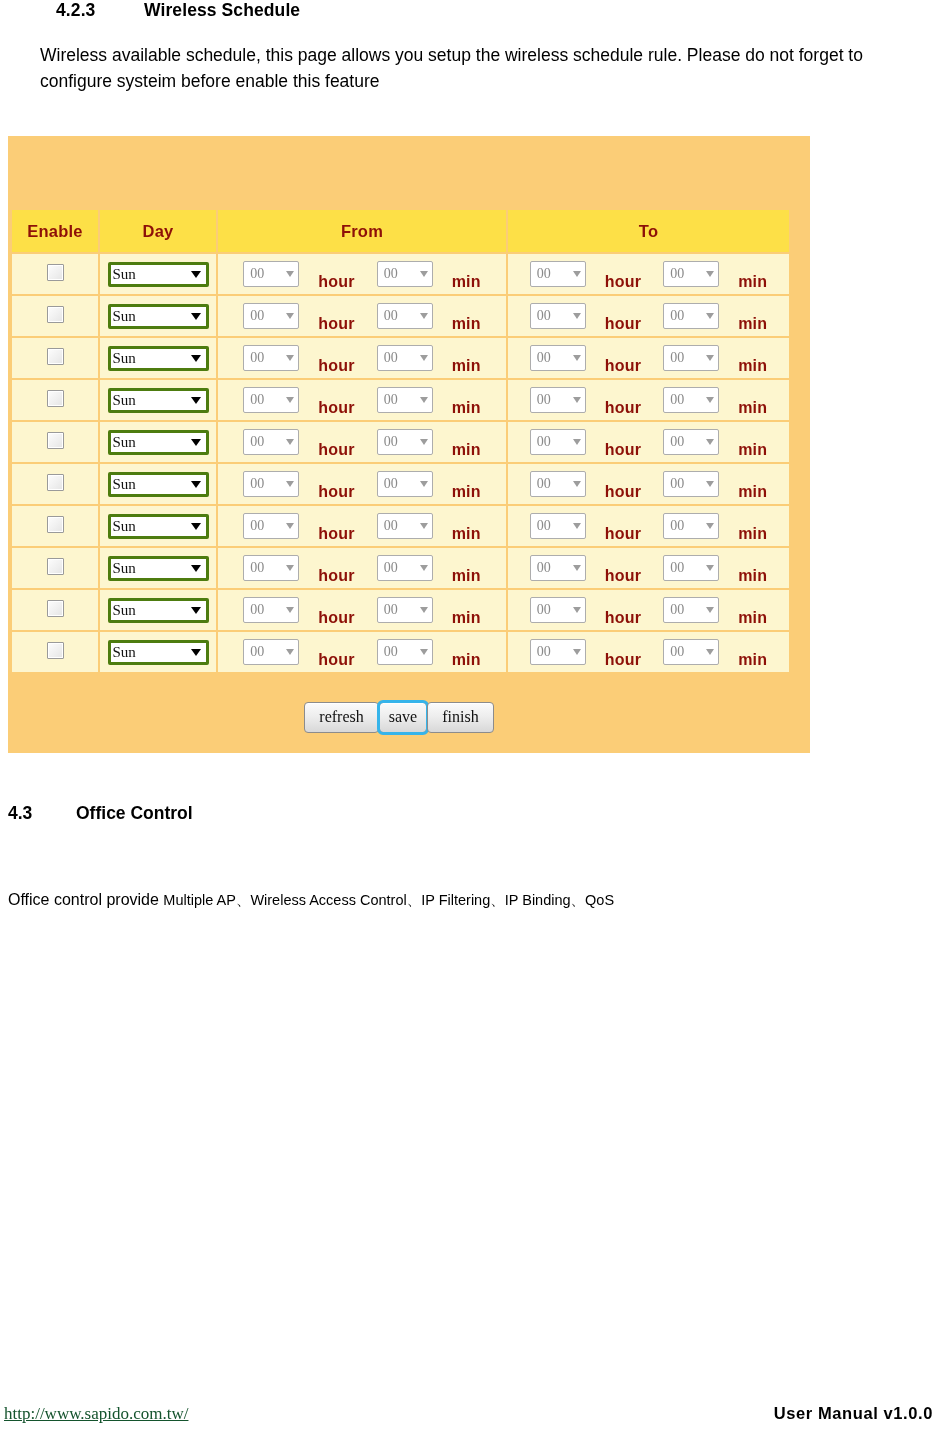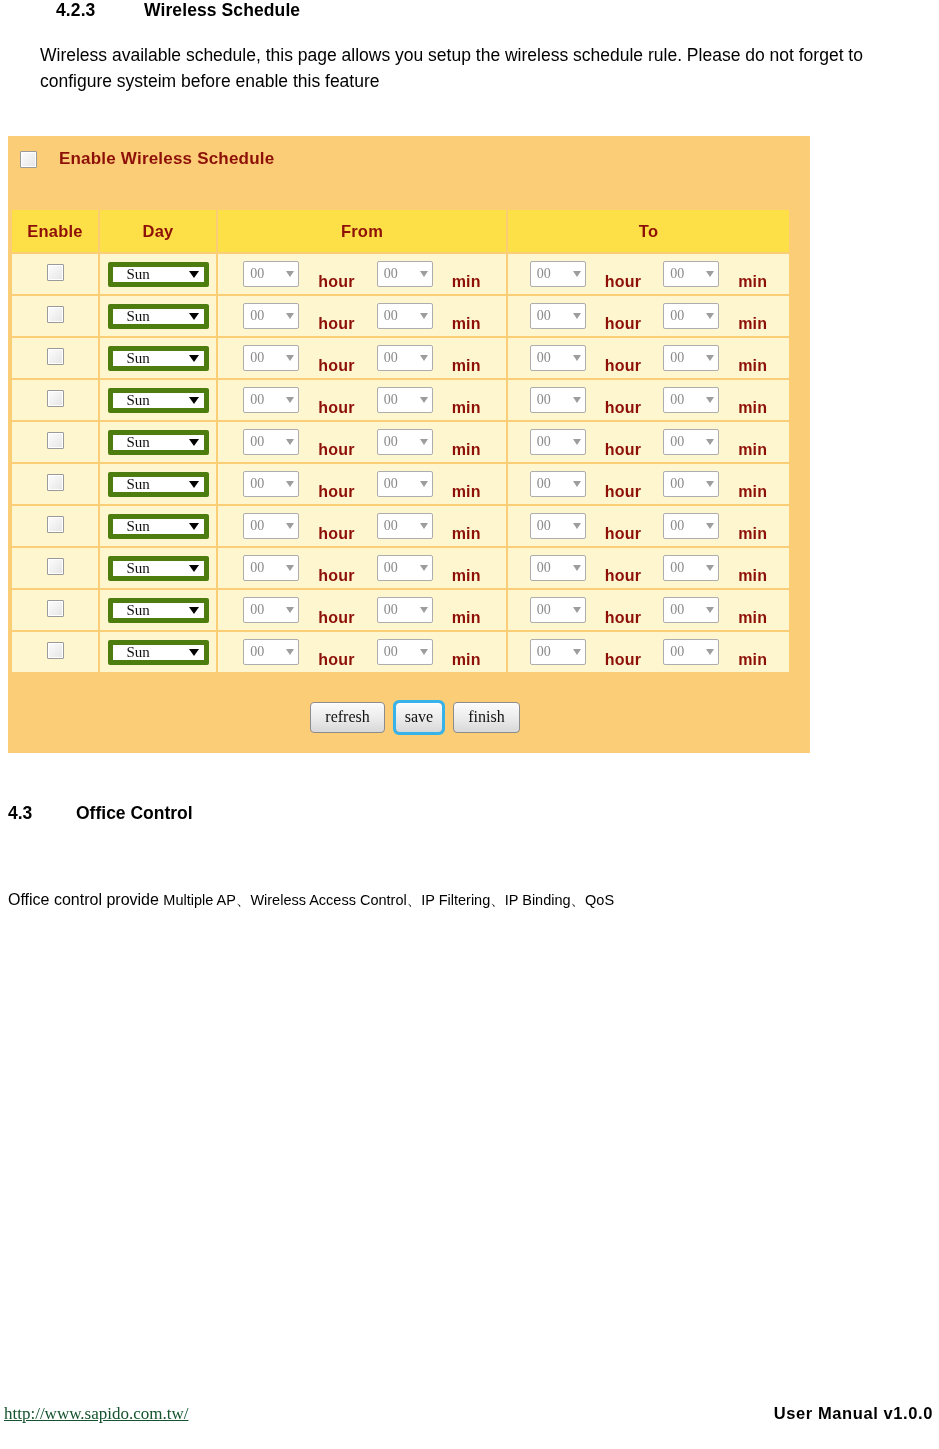--- a/index.html
+++ b/index.html
@@ -135,23 +135,23 @@
   .col-to     { width: 281px; }
 
   
   .daysel {
     display: inline-flex;
     align-items: center;
     justify-content: space-between;
     width: 101px;
     height: 25px;
     box-sizing: border-box;
-    padding: 0 5px 0 14px;
+    padding: 0 5px 0 2px;
     background: #ffffff;
-    border: 5px solid #4d7c0f;
+    border: 3px solid #4d7c0f;
     border-radius: 2px;
     font-family: "Liberation Serif", serif;
     font-size: 15px;
     color: #111;
   }
   .daysel .arrow {
     width: 0; height: 0;
     border-left: 5.5px solid transparent;
     border-right: 5.5px solid transparent;
     border-top: 7px solid #000;
@@ -192,27 +192,26 @@
     font-weight: bold;
     color: #8d1008;
     margin: 16px 6px 0 3px;
     letter-spacing: 0.2px;
   }
   .unit.last { margin-right: 0; }
 
   
   .btnbar {
     position: absolute;
-    left: 16px;
+    left: 0;
     top: 566px;
     width: 782px;
     display: flex;
     justify-content: center;
     align-items: center;
-    gap: 10px;
   }
   .btn {
     font-family: "Liberation Serif", serif;
     font-size: 16px;
     color: #111;
     background: linear-gradient(180deg, #fbfbfb 0%, #ededed 48%, #d8d8d8 100%);
     border: 1px solid #8c8c8c;
     border-radius: 4px;
     padding: 5px 14px 6px;
     line-height: 18px;
@@ -269,24 +268,20 @@
 <div class="doc">
 
   <div class="h3">
     <span class="num">4.2.3</span><span>Wireless Schedule</span>
   </div>
 
   <div class="para">Wireless available schedule, this page allows you setup the wireless schedule rule. Please do not forget to configure systeim before enable this feature</div>
 
   <div class="panel">
 
-    <div class="enable-row">
-      <span class="cb"></span>
-      <span class="enable-label">Enable Wireless Schedule</span>
-    </div>
 
     <table class="sched">
       <colgroup>
         <col class="col-enable">
           <col class="col-day">
           <col class="col-from">
           <col class="col-to">
       </colgroup>
       <thead>
         <tr>

